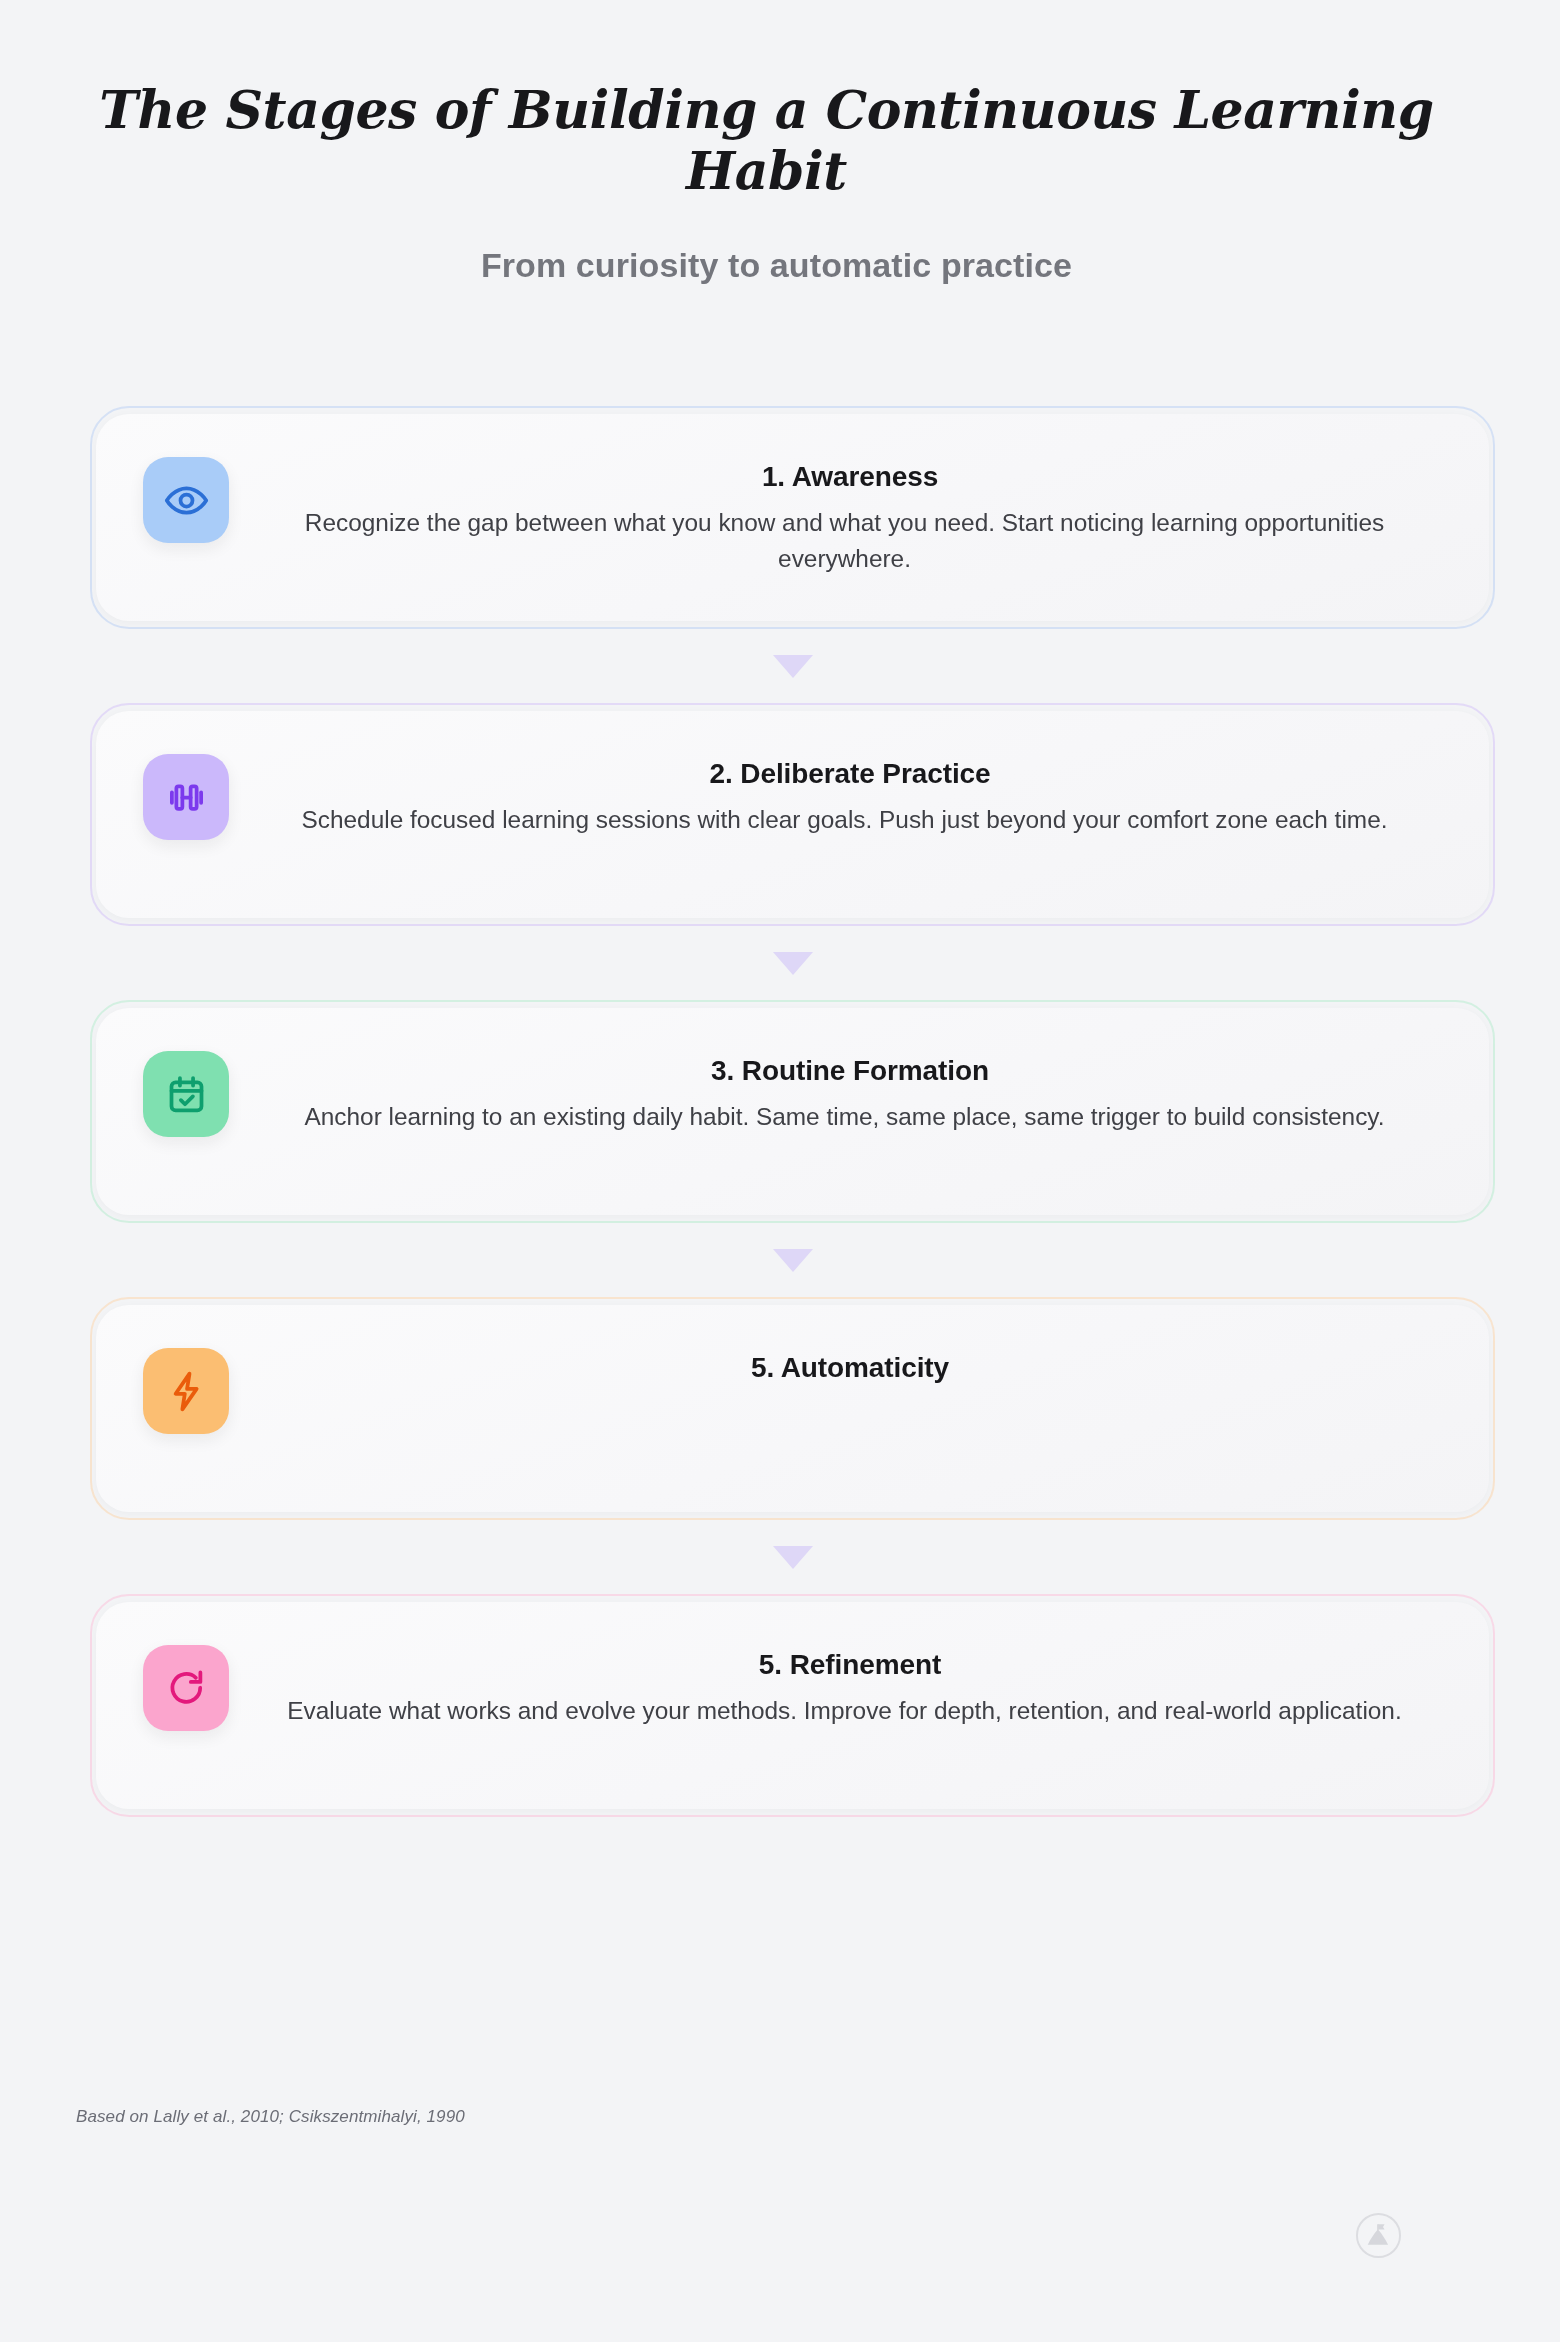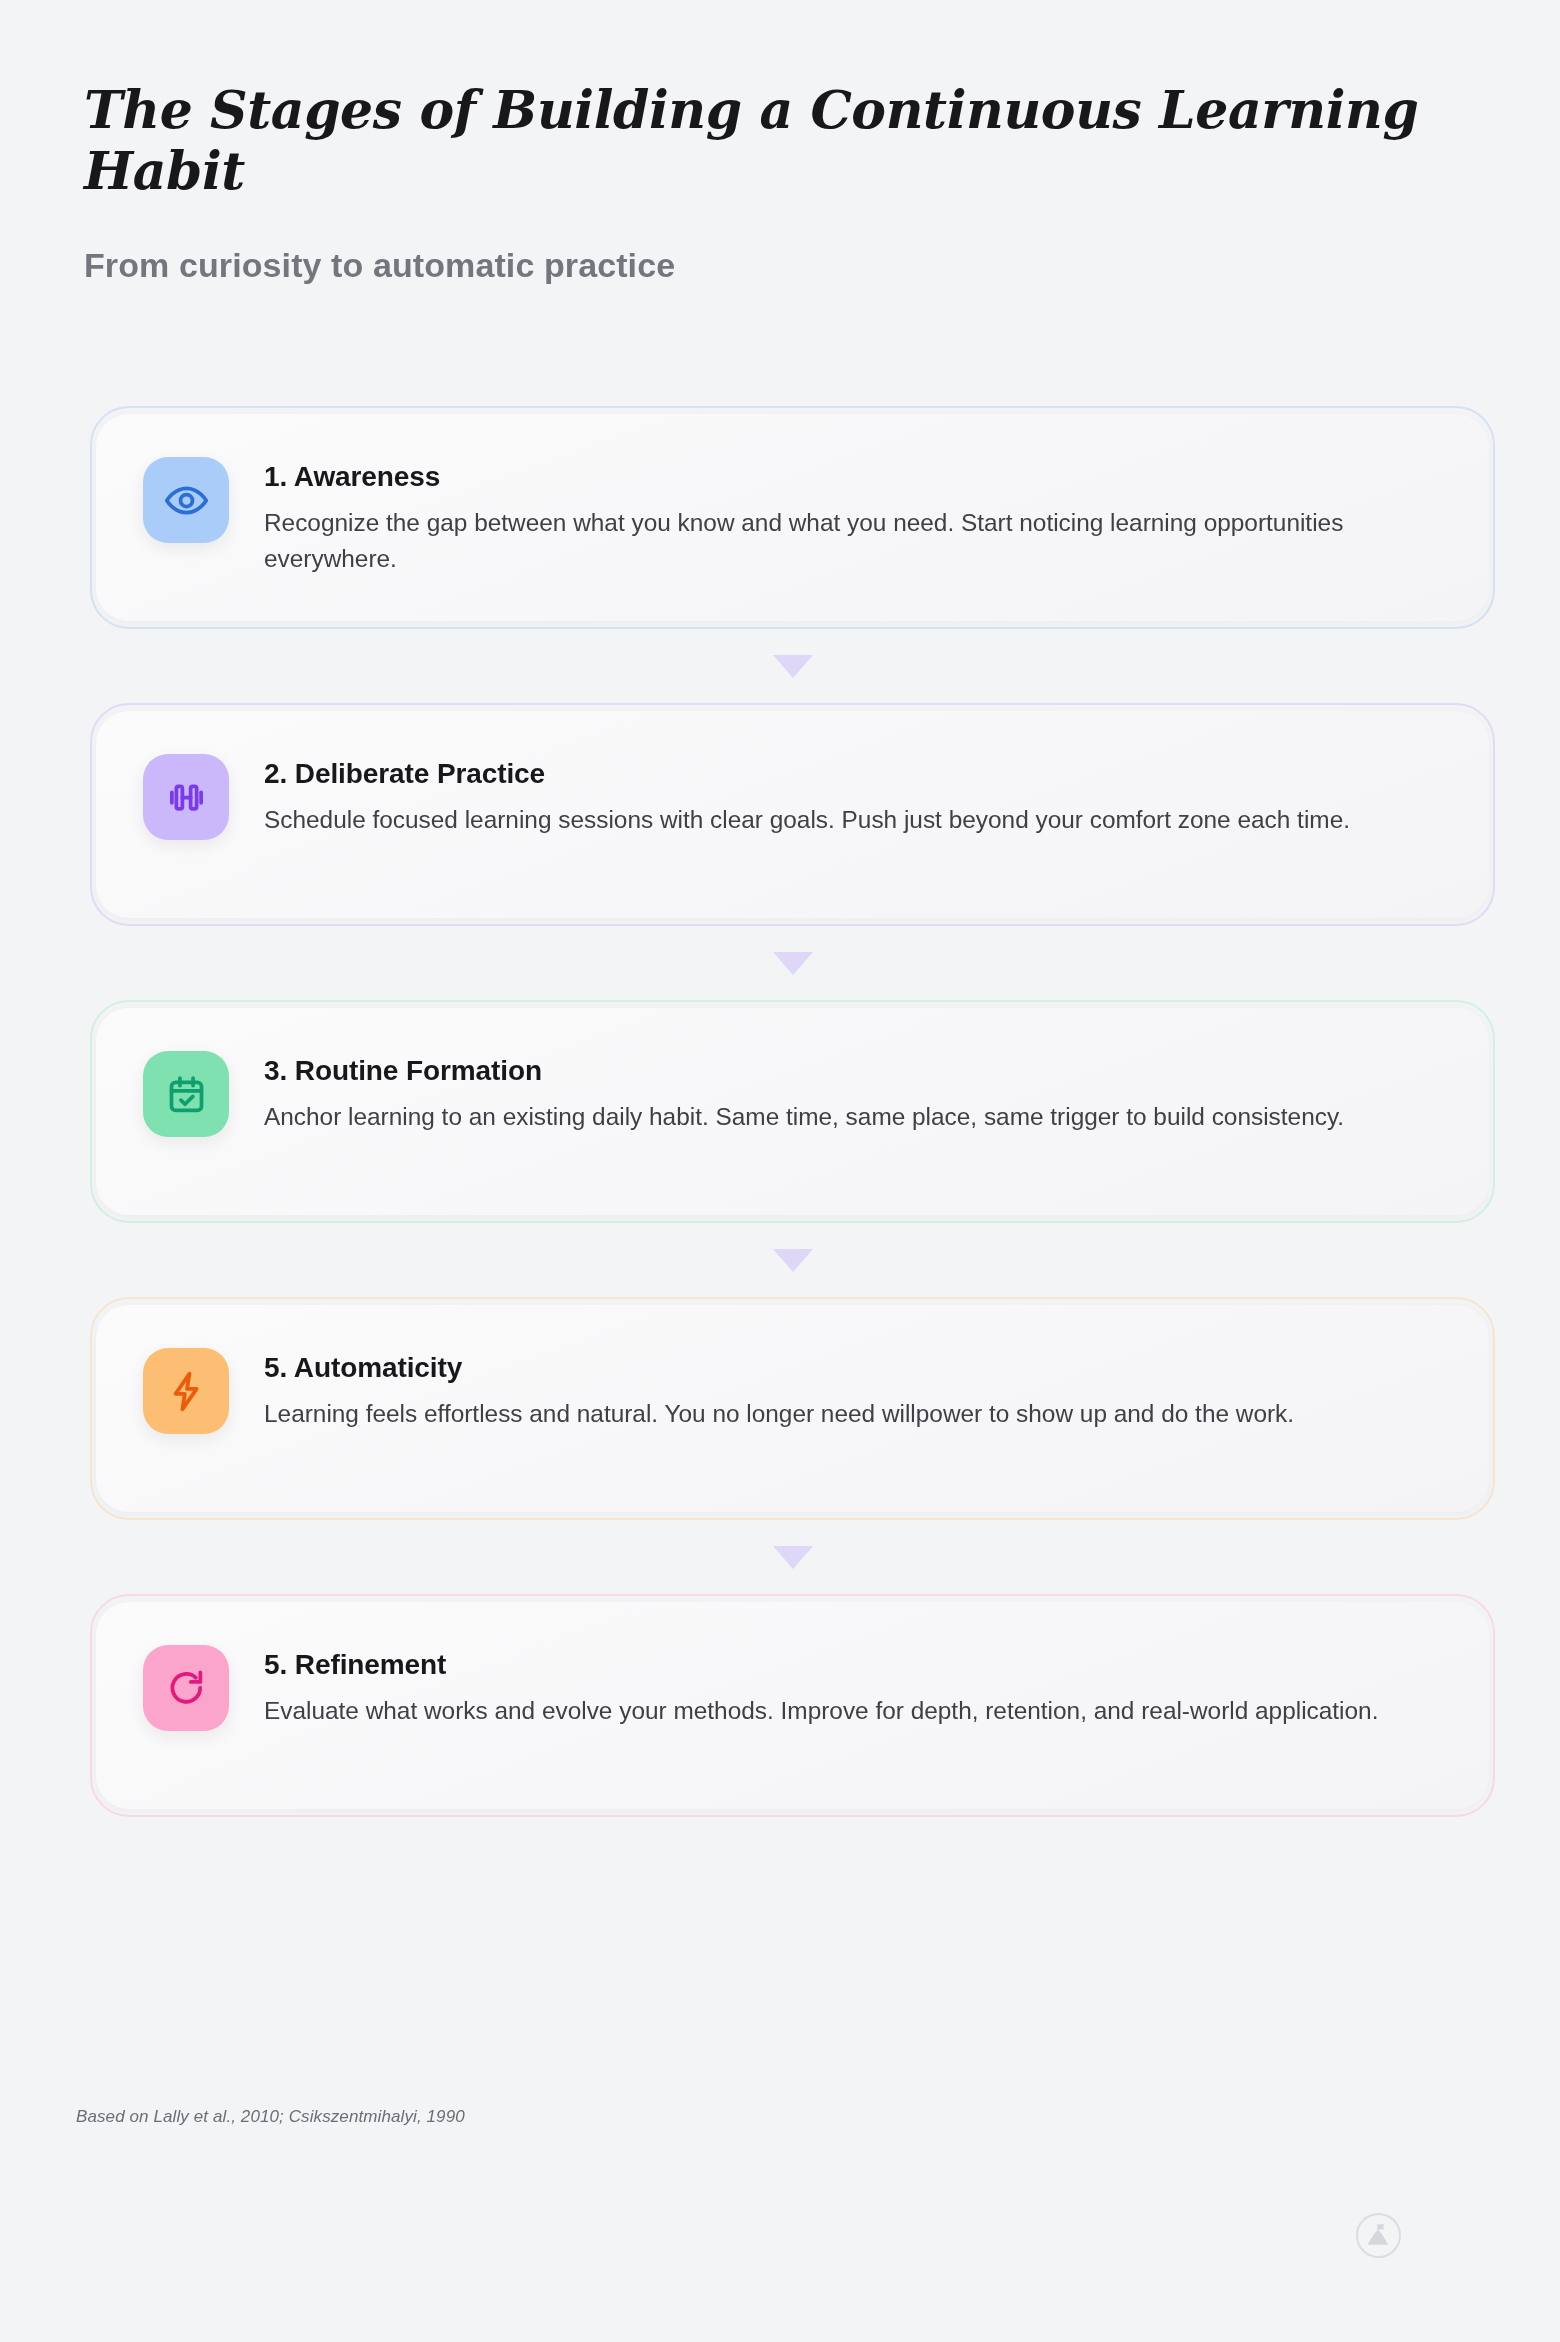--- a/index.html
+++ b/index.html
@@ -15,20 +15,21 @@
     -webkit-font-smoothing: antialiased;
     position: relative;
     overflow: hidden;
   }
 
   .page {
     position: relative;
     width: 1476px;
     height: 2343px;
     padding: 0;
+    text-align: center;
   }
 
   
   .header {
     position: absolute;
     left: 84px;
     top: 80px;
     width: 1385px;
   }
 
@@ -268,21 +269,20 @@
       <div class="card" style="--ring:#f8e0c8;">
         <div class="icon-tile" style="--tile:#fbbe72;">
           <span>
             <svg viewBox="0 0 24 24" fill="none" stroke="#ea5c0b" stroke-width="2" stroke-linecap="round" stroke-linejoin="round">
               <path d="M13.6 2.5 6.2 13.2h4.9l-1.3 8.3 7.6-10.9h-5.1z"></path>
             </svg>
           </span>
         </div>
         <div class="card-body">
           <div class="card-title">5. Automaticity</div>
-          <div class="card-desc">Learning feels effortless and natural. You no longer need willpower to show up and do the work.</div>
         </div>
       </div>
     </div>
 
     <div class="connector">
       <div class="tri"></div>
     </div>
 
     <div class="card-wrap">
       <div class="card" style="--ring:#f8d4e4;">

